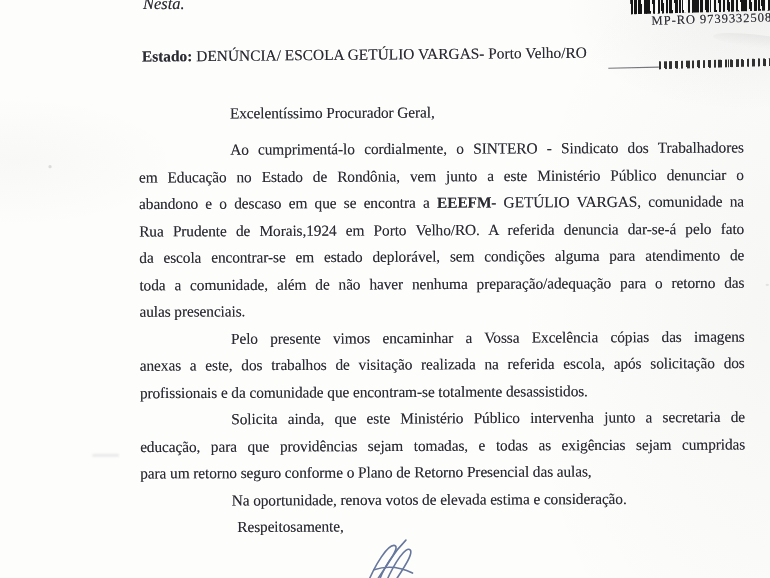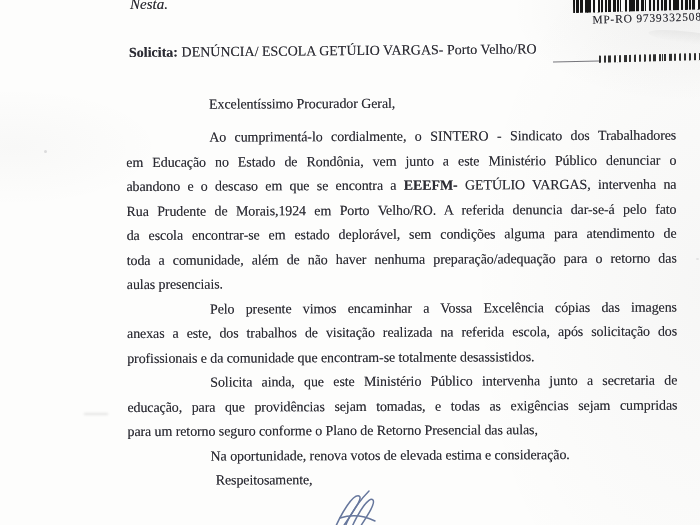--- a/index.html
+++ b/index.html
@@ -61,31 +61,31 @@
 <div class="page">
 
   <div class="nesta txt">Nesta.</div>
 
   <div class="barcode-wrap">
     <div class="barcode-bars"></div>
     <div class="barcode-label txt">MP-RO 973933250821</div>
   </div>
   <div class="barcode-shadow"></div>
 
-  <div class="subject txt"><b>Solicita:</b><span> DENÚNCIA/ ESCOLA GETÚLIO VARGAS- Porto Velho/RO</span></div>
+  <div class="subject txt"><b>Estado:</b><span> DENÚNCIA/ ESCOLA GETÚLIO VARGAS- Porto Velho/RO</span></div>
   <div class="subject-underline"></div>
   <div class="mini-barcode"></div>
 
   <div class="textblock txt">
     <div class="line ind">Excelentíssimo Procurador Geral,</div>
 
     <div>
       <div class="line just ind gap-top">Ao cumprimentá-lo cordialmente, o SINTERO - Sindicato dos Trabalhadores</div>
       <div class="line just">em Educação no Estado de Rondônia, vem junto a este Ministério Público denunciar o</div>
-      <div class="line just"><span>abandono e o descaso em que se encontra a </span><b>EEEFM-</b><span> GETÚLIO VARGAS, intervenha na</span></div>
+      <div class="line just"><span>abandono e o descaso em que se encontra a </span><b>EEEFM-</b><span> GETÚLIO VARGAS, comunidade na</span></div>
       <div class="line just">Rua Prudente de Morais,1924 em Porto Velho/RO. A referida denuncia dar-se-á pelo fato</div>
       <div class="line just">da escola encontrar-se em estado deplorável, sem condições alguma para atendimento de</div>
       <div class="line just">toda a comunidade, além de não haver nenhuma preparação/adequação para o retorno das</div>
       <div class="line">aulas presenciais.</div>
     </div>
 
     <div>
       <div class="line just ind">Pelo presente vimos encaminhar a Vossa Excelência cópias das imagens</div>
       <div class="line just">anexas a este, dos trabalhos de visitação realizada na referida escola, após solicitação dos</div>
       <div class="line">profissionais e da comunidade que encontram-se totalmente desassistidos.</div>

